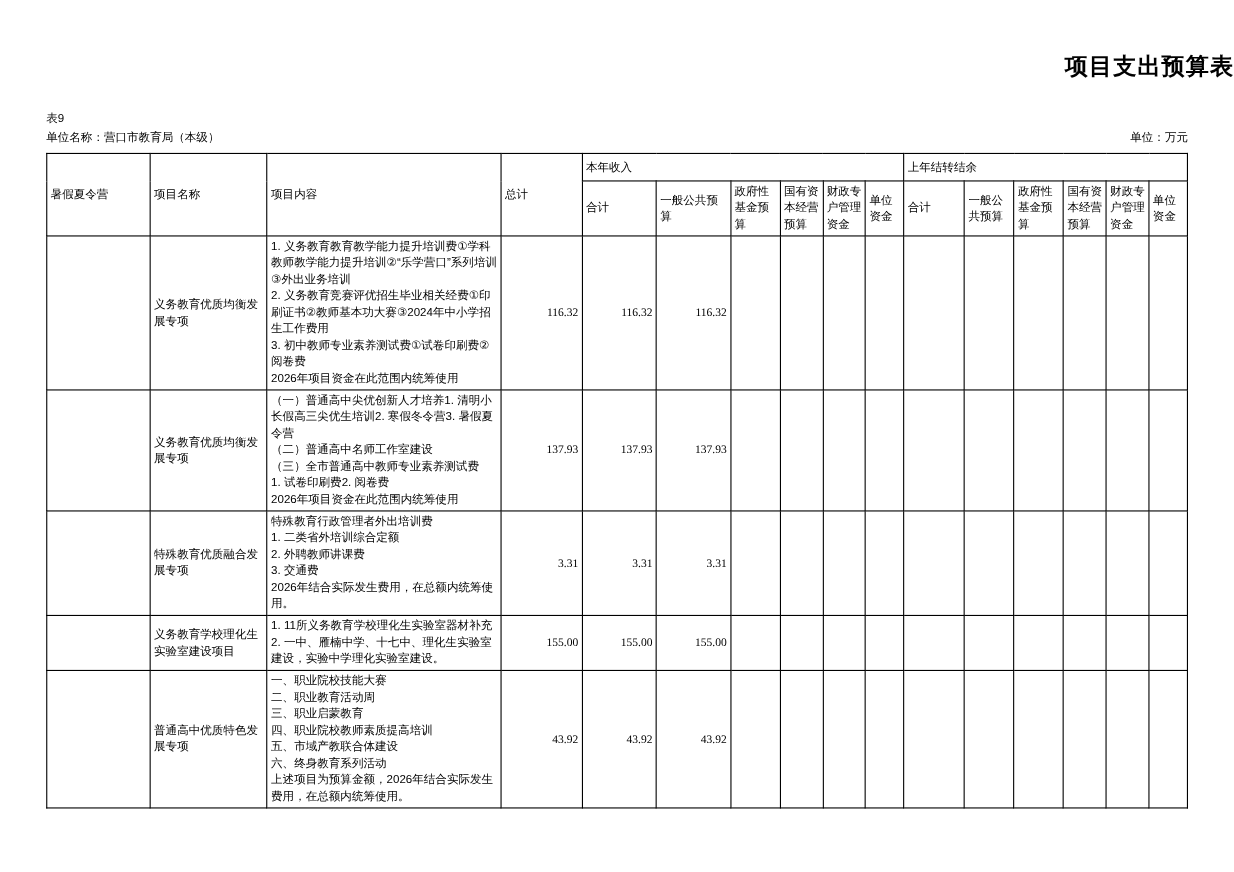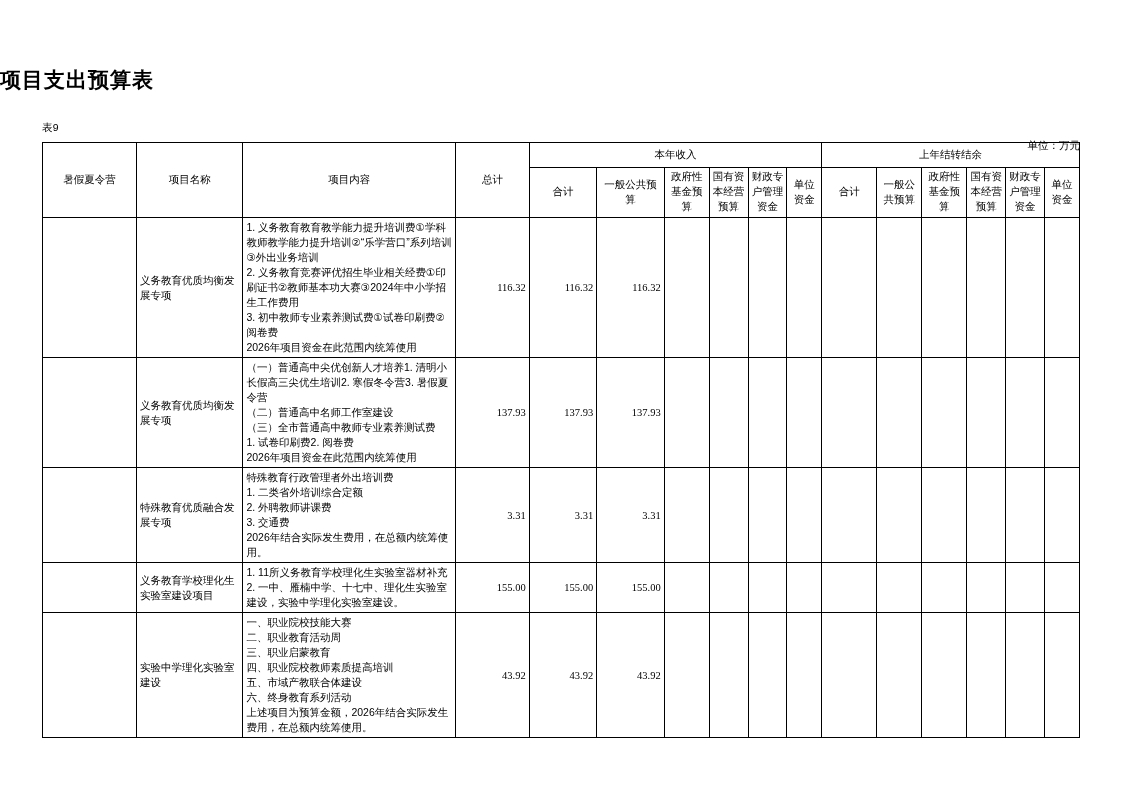--- a/index.html
+++ b/index.html
@@ -14,37 +14,36 @@
     color: #000000;
     overflow: hidden;
   }
   .page {
     position: relative;
     width: 1122px;
     height: 793px;
     box-sizing: border-box;
   }
   .doc-title {
-    text-align: left;
+    text-align: right;
     font-size: 21px;
     font-weight: bold;
     letter-spacing: 1px;
-    margin-top: 66px;
+    margin-top: 46px;
     margin-bottom: 0;
   }
   .meta-row {
     position: relative;
     margin-top: 26px;
     padding: 0 42px;
     font-size: 10.5px;
     line-height: 16px;
   }
   .meta-left {
     display: block;
-    font-family: Liberation Mono, monospace;
   }
   .meta-unitname {
     display: block;
     margin-top: 1px;
   }
   .meta-right {
     position: absolute;
     right: 42px;
     top: 17px;
     font-size: 10.5px;
@@ -57,23 +56,22 @@
   }
   table.budget th, table.budget td {
     border: 1px solid #000000;
     font-size: 10.5px;
     font-weight: normal;
     padding: 2px 3px;
     vertical-align: middle;
     line-height: 15px;
   }
   table.budget thead th {
-    text-align: center;
+    text-align: left;
     height: 20px;
-    font-family: Liberation Mono, monospace;
   }
   .th-tall {
     height: 92px;
   }
   .cell-name {
     line-height: 17px;
   }
   .cell-content {
     text-align: left;
     vertical-align: middle;
@@ -94,20 +92,21 @@
 </style>
 </head>
 <body>
 
 <div class="page">
 
   <div class="doc-title">项目支出预算表</div>
 
   <div class="meta-row">
     <span class="meta-left">表9</span>
+    <span class="meta-unitname">单位名称：营口市教育局（本级）</span>
     <span class="meta-right">单位：万元</span>
   </div>
 
   <table class="budget">
     <colgroup>
       <col style="width:92px">
       <col style="width:104px">
       <col style="width:208px">
       <col style="width:72px">
       <col style="width:66px">
@@ -228,21 +227,21 @@
           <td class="cell-num cell-empty"></td>
           <td class="cell-num cell-empty"></td>
           <td class="cell-num cell-empty"></td>
           <td class="cell-num cell-empty"></td>
           <td class="cell-num cell-empty"></td>
           <td class="cell-num cell-empty"></td>
           <td class="cell-num cell-empty"></td>
         </tr>
         <tr>
           <td class="cell-name"></td>
-          <td class="cell-name">实验中学理化实验室建设</td>
+          <td class="cell-name">普通高中优质特色发展专项</td>
           <td class="cell-content" style="white-space: pre-line;">一、职业院校技能大赛
 二、职业教育活动周
 三、职业启蒙教育
 四、职业院校教师素质提高培训
 五、市域产教联合体建设
 六、终身教育系列活动
 上述项目为预算金额，2026年结合实际发生费用，在总额内统筹使用。</td>
           <td class="cell-num">43.92</td>
           <td class="cell-num">43.92</td>
           <td class="cell-num">43.92</td>

